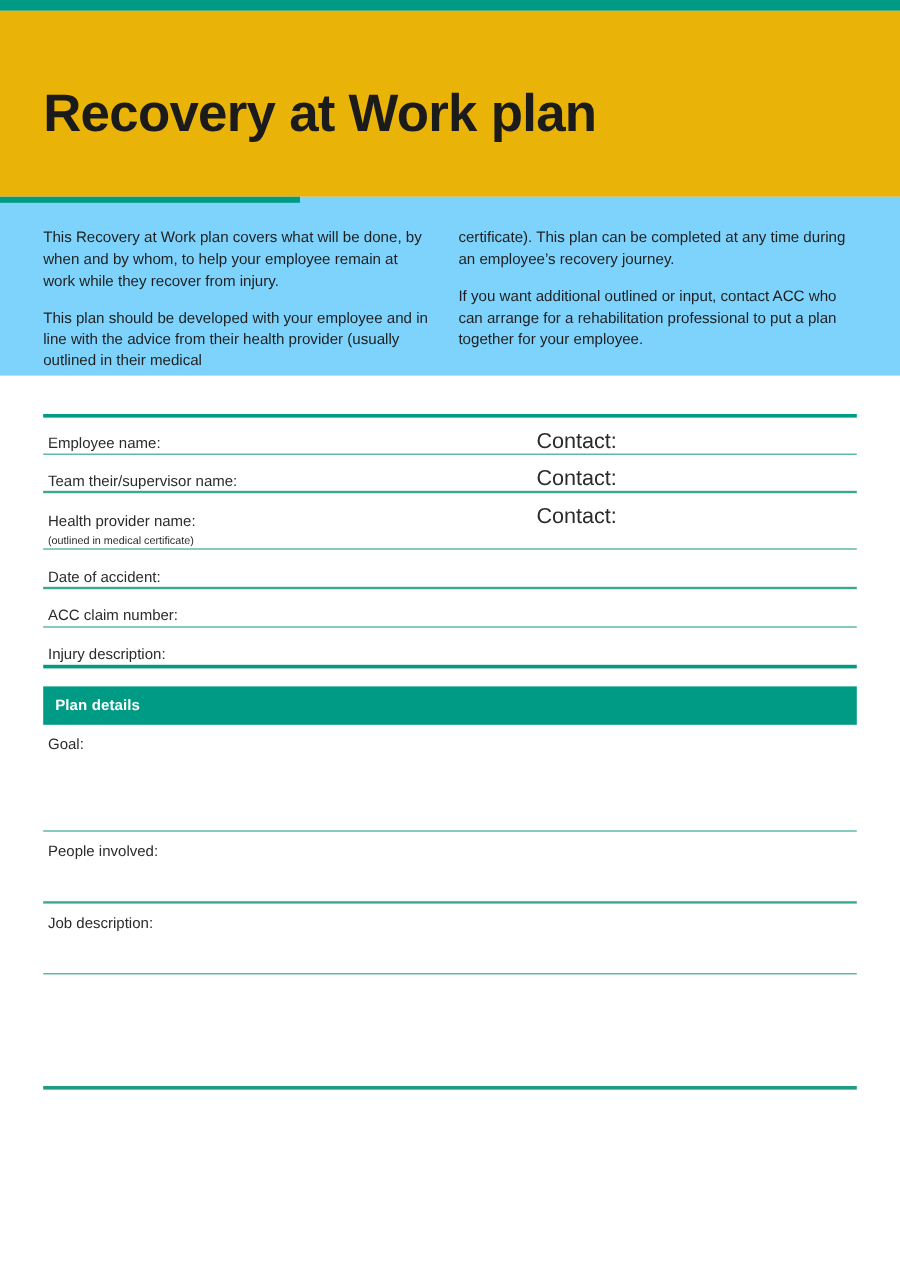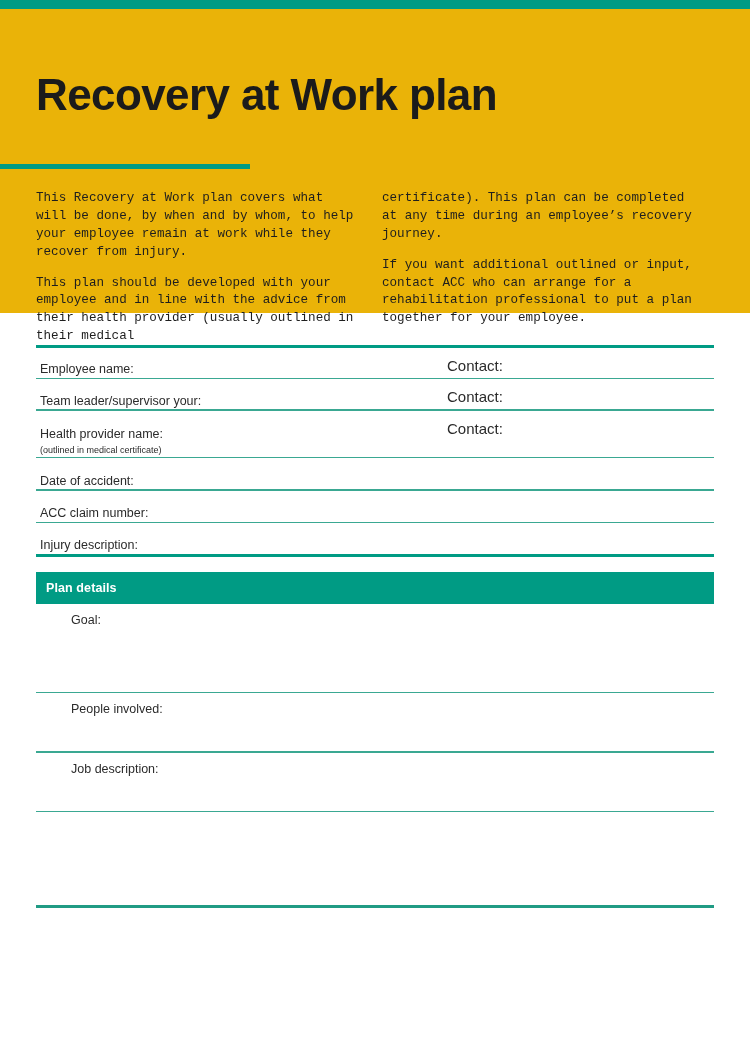--- a/index.html
+++ b/index.html
@@ -46,22 +46,21 @@
     line-height: 1.1;
   }
 
   
   .intro-panel {
     position: absolute;
     left: 0;
     top: 164px;
     width: 750px;
     height: 149px;
-    background: #eab308;
-    font-family: Liberation Mono, monospace;
+    background: #7dd3fc;
   }
   .intro-accent {
     position: absolute;
     left: 0; top: 0;
     width: 250px;
     height: 5px;
     background: #009B84;
   }
   .intro-cols {
     position: absolute;
@@ -121,21 +120,21 @@
     font-size: 9px;
     color: #2b2b2b;
     line-height: 1.3;
     margin-top: 2px;
     font-weight: 400;
   }
   .contact-label {
     position: absolute;
     left: 411px;
     top: 9px;
-    font-size: 15px;
+    font-size: 18px;
     color: #2b2b2b;
   }
   .row-h30 { height: 30px; }
   .row-h30b { height: 30px; }
   .row-h46 { height: 46px; }
   .row-h31 { height: 31px; }
 
   
   .plan-header {
     position: absolute;
@@ -163,21 +162,20 @@
   }
   .plan-row {
     position: relative;
     box-sizing: border-box;
   }
   .plan-label {
     font-size: 12.5px;
     color: #2b2b2b;
     line-height: 1.25;
     padding: 9px 0 0 4px;
-    margin-left: 31px;
   }
   .plan-label .field-sub { padding-left: 0; }
   .plan-row-goal    { height: 88px; }
   .plan-row-people  { height: 58px; }
   .plan-row-job     { height: 58px; }
   .plan-row-time    { height: 80px; }
 
   .bottom-rule {
     position: absolute;
     left: 36px;
@@ -214,21 +212,21 @@
 
   <div class="rule-thick"></div>
 
   <div class="field-row row-h30">
     <div class="field-label">Employee name:</div>
     <div class="contact-label">Contact:</div>
   </div>
   <div class="rule-thin"></div>
 
   <div class="field-row row-h30b">
-    <div class="field-label">Team leader/supervisor your:</div>
+    <div class="field-label">Team their/supervisor name:</div>
     <div class="contact-label">Contact:</div>
   </div>
   <div class="rule-thin"></div>
 
   <div class="field-row row-h46">
     <div class="field-label">
       <span>Health provider name:</span>
       <span class="field-sub">(outlined in medical certificate)</span>
     </div>
     <div class="contact-label">Contact:</div>

